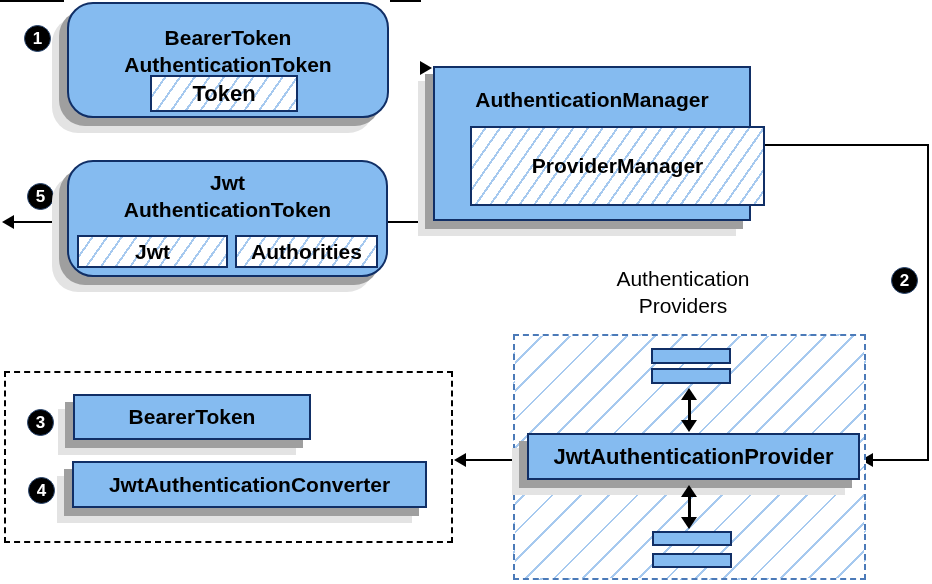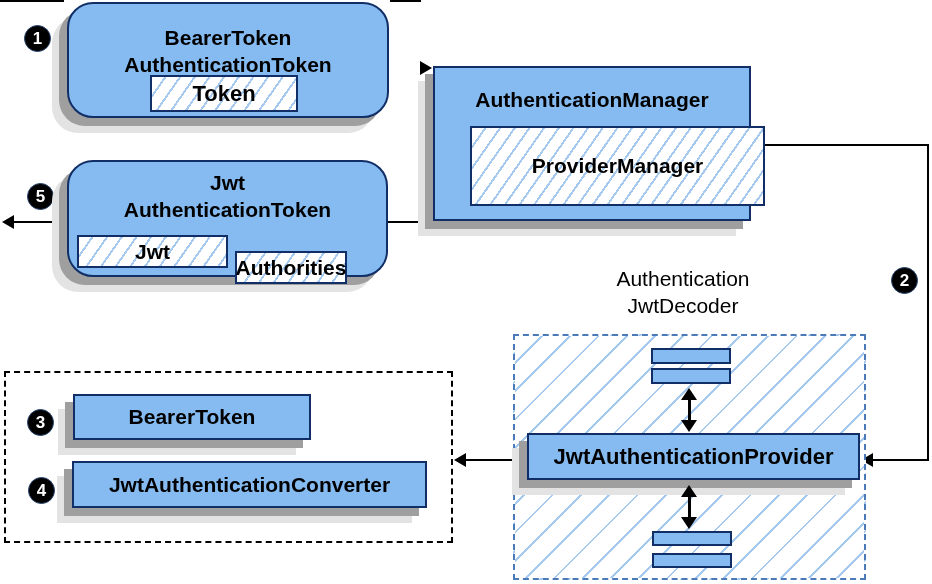--- a/index.html
+++ b/index.html
@@ -107,26 +107,26 @@
   <div class="title" style="padding-top:18px;">AuthenticationManager</div>
   <div class="inner" style="left:35px;top:58px;width:295px;height:80px;">ProviderManager</div>
 </div>
 
 <div class="node rounded" style="left:67px;top:160px;width:321px;height:117px;">
   <div class="title" style="padding-top:7px;">
     <div>Jwt</div>
     <div>AuthenticationToken</div>
   </div>
   <div class="inner" style="left:8px;top:73px;width:151px;height:33px;">Jwt</div>
-  <div class="inner" style="left:166px;top:89px;width:112px;height:33px;">Authorities</div>
+  <div class="inner" style="left:166px;top:73px;width:143px;height:33px;">Authorities</div>
 </div>
 
 <div class="group-label" style="left:553px;top:265px;width:260px;">
   <div>Authentication</div>
-  <div>JwtDecoder</div>
+  <div>Providers</div>
 </div>
 
 <div class="providers-region" style="left:513px;top:334px;width:353px;height:246px;">
   <div class="slot" style="left:136px;top:12px;width:80px;height:16px;"></div>
   <div class="slot" style="left:136px;top:32px;width:80px;height:16px;"></div>
 
   <div class="varrow" style="left:166px;top:52px;height:44px;">
     <div class="tri-up"></div>
     <div class="shaft"></div>
     <div class="tri-down"></div>

